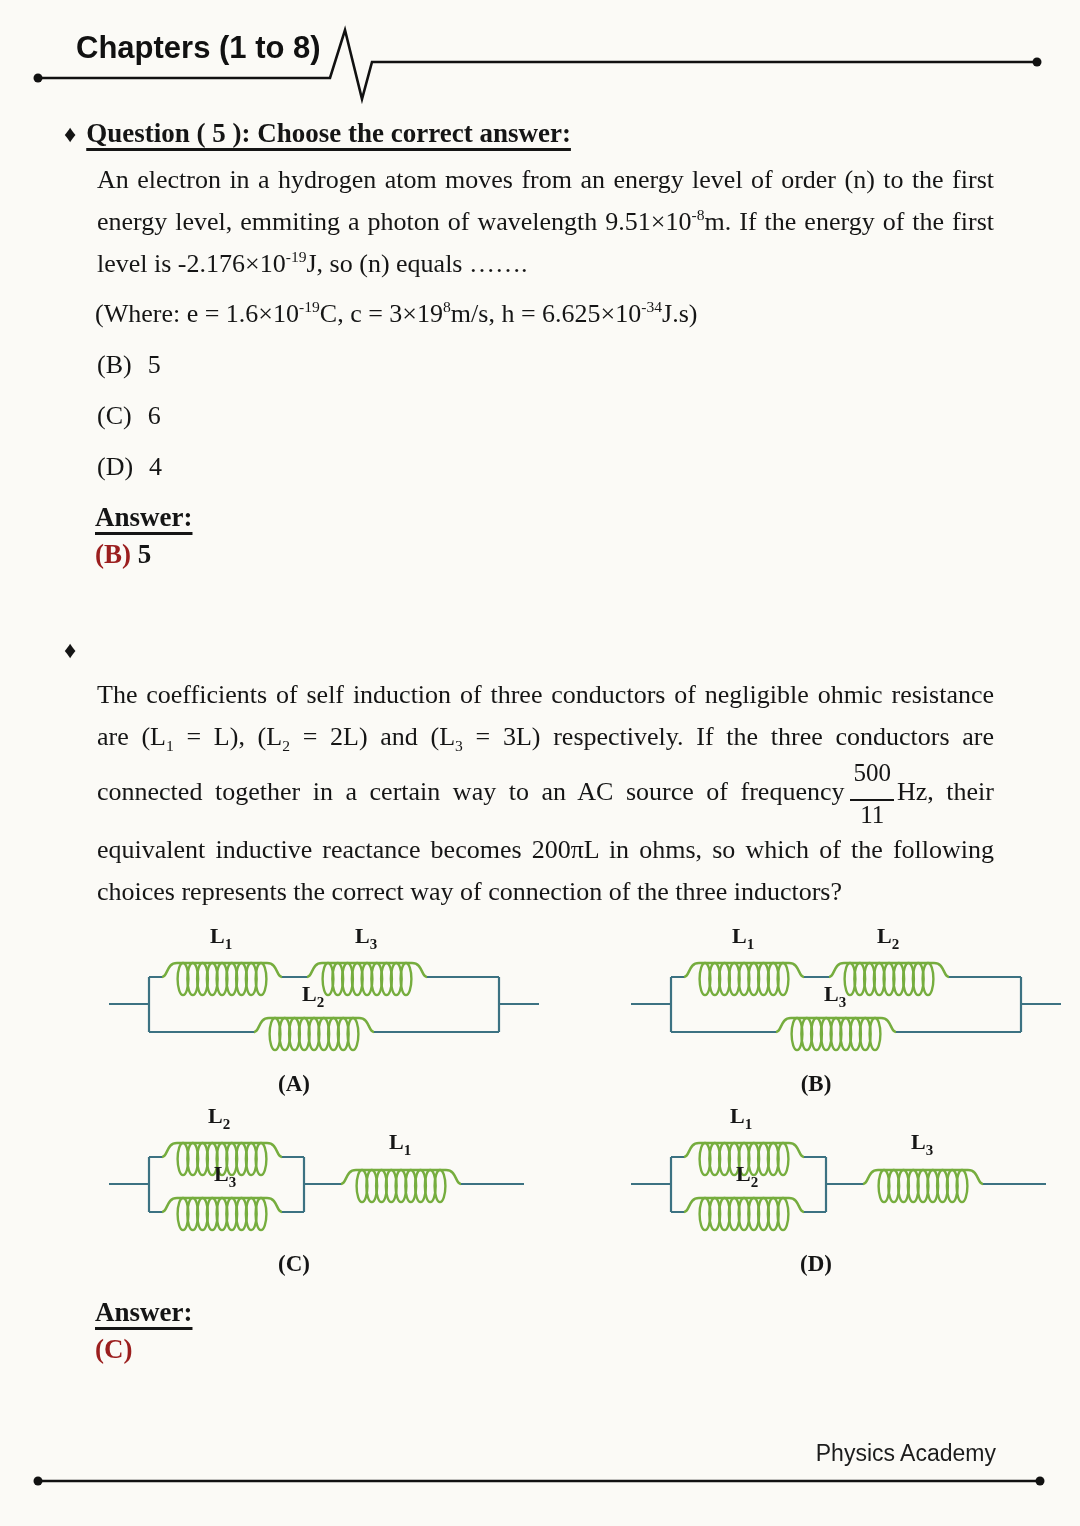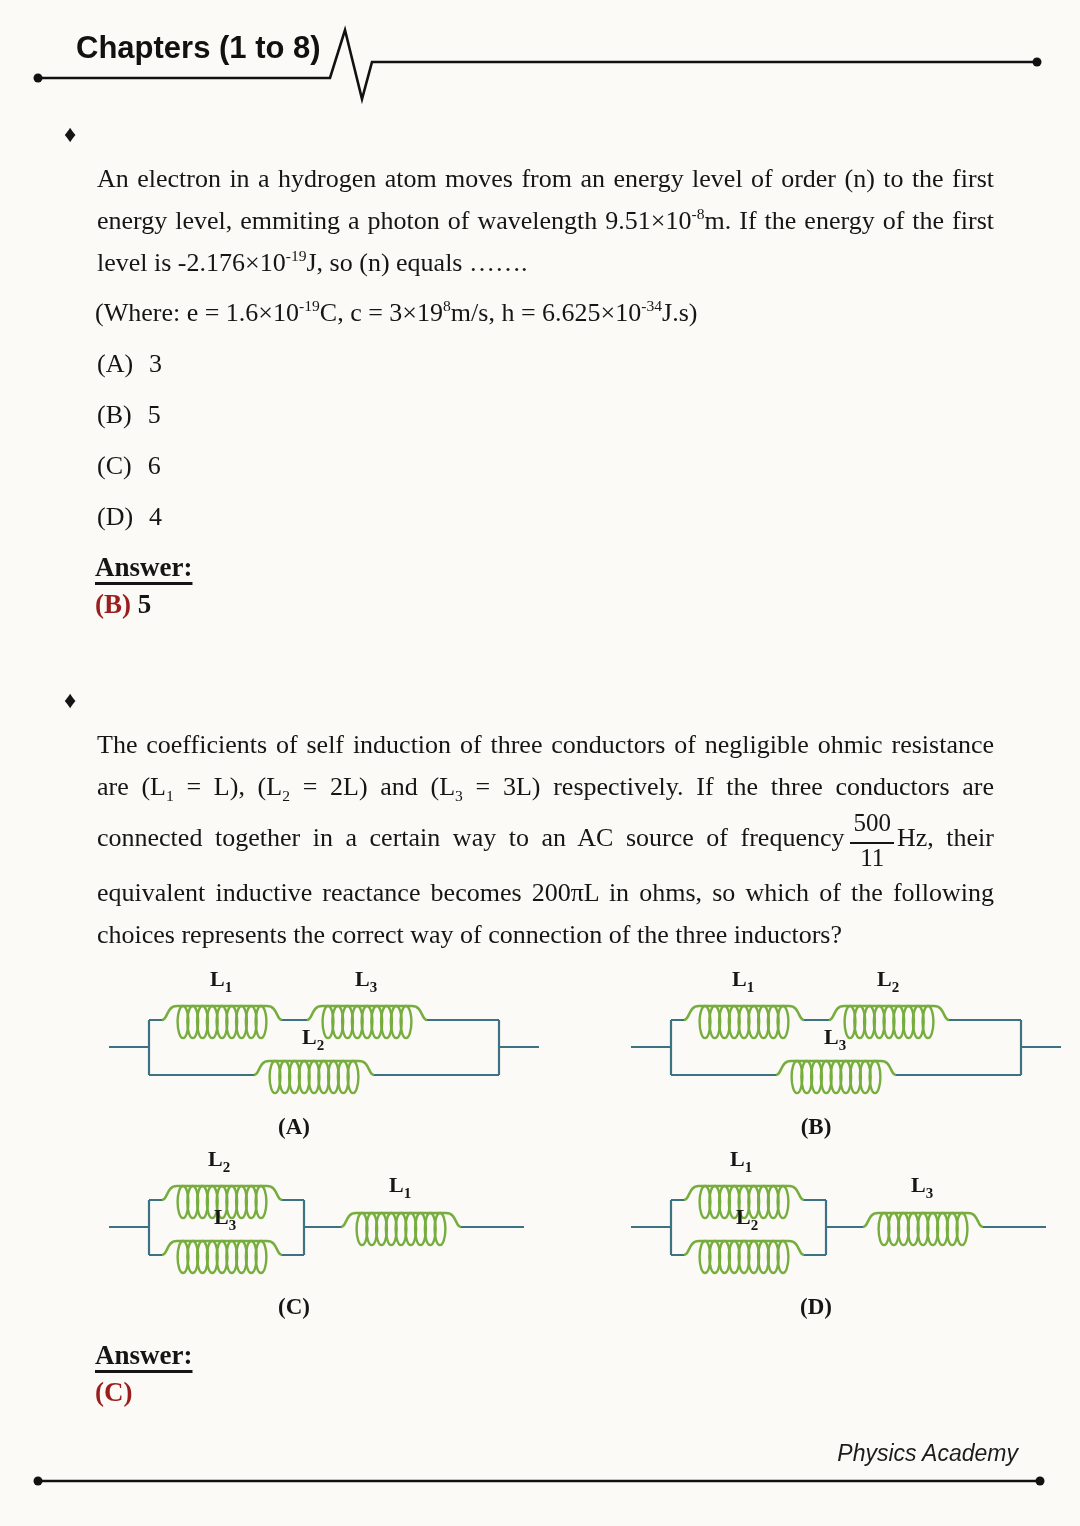--- a/index.html
+++ b/index.html
@@ -57,65 +57,63 @@
   }
   .answer-v { margin:6px 0 0 95px; font-size:27px; font-weight:bold; }
   .red { color:#9b1e1e; }
   .q6 { margin-top:64px; }
   
   .frac {
     display:inline-block; vertical-align:middle;
     text-align:center; font-size:25px; line-height:1.12;
     margin:0 3px 0 6px;
   }
-  .frac .num { display:block; border-bottom:2.2px solid #151515; padding:0 3px 5px;text-align:center; }
+  .frac .num { display:block; border-bottom:2.2px solid #151515; padding:0 3px 12px;text-align:center; }
   .frac .den { display:block; }
   
   .dg-row {
     display:flex; justify-content:space-between;
     padding:0 14px 0 104px; margin-top:14px;gap:36px;
   }
   .dg { width:440px; }
   .caption {
     width:440px; text-align:center;
     transform:translateX(-30px);
     font-weight:bold; font-size:23px; margin-top:2px;
   }
   .clabel { font-family:"Liberation Serif", serif; font-weight:bold; font-size:22px; fill:#161616; }
   .csub { font-size:15px; }
   
   .footer { position:absolute; left:0; top:1440px; width:1080px; }
   .f-brand {
-    text-align:right; margin-right:62px;
+    text-align:right; margin-right:84px;
     font-family:"Liberation Sans", sans-serif;
-    font-size:23px; color:#1c1c1c; height:32px;font-style:italic;
+    font-size:23px; color:#1c1c1c; height:32px;
   }
 </style>
 </head>
 <body>
 
 <div class="header">
   <svg width="1080" height="108">
     <polyline points="38,78 330,78 345,30 362,99 372,62 1037,62" fill="none" stroke="#111" stroke-width="2.6"></polyline>
     <circle cx="38" cy="78" r="4.5" fill="#111"></circle>
     <circle cx="1037" cy="62" r="4.5" fill="#111"></circle>
   </svg>
   <div class="h-left">Chapters (1 to 8)</div>
 </div>
 
 <div>
   <div class="q-heading">
     <span class="diamond">♦</span>
+    <span class="q-title">Question ( 5 ): Choose the correct answer:</span>
   </div>
   <p class="q-body"><span>An electron in a hydrogen atom moves from an energy level of order (n) to the first energy level, emmiting a photon of wavelength 9.51×10</span><sup>-8</sup><span>m. If the energy of the first level is -2.176×10</span><sup>-19</sup><span>J, so (n) equals …….</span></p>
   <p class="where"><span>(Where: e = 1.6×10</span><sup>-19</sup><span>C, c = 3×19</span><sup>8</sup><span>m/s, h = 6.625×10</span><sup>-34</sup><span>J.s)</span></p>
 
-  <div class="option">
-    <span class="opt-label">(A)</span><span>3</span>
-  </div>
   <div class="option">
     <span class="opt-label">(B)</span><span>5</span>
   </div>
   <div class="option">
     <span class="opt-label">(C)</span><span>6</span>
   </div>
   <div class="option">
     <span class="opt-label">(D)</span><span>4</span>
   </div>
 

